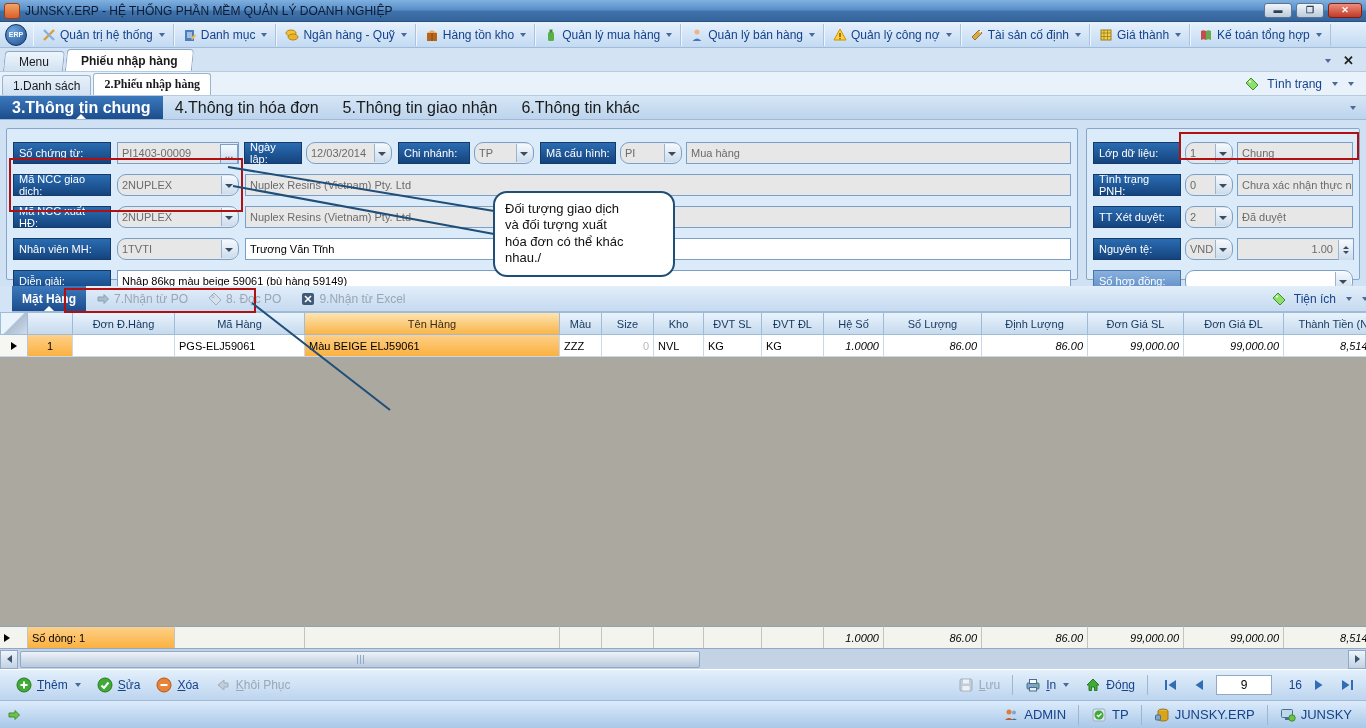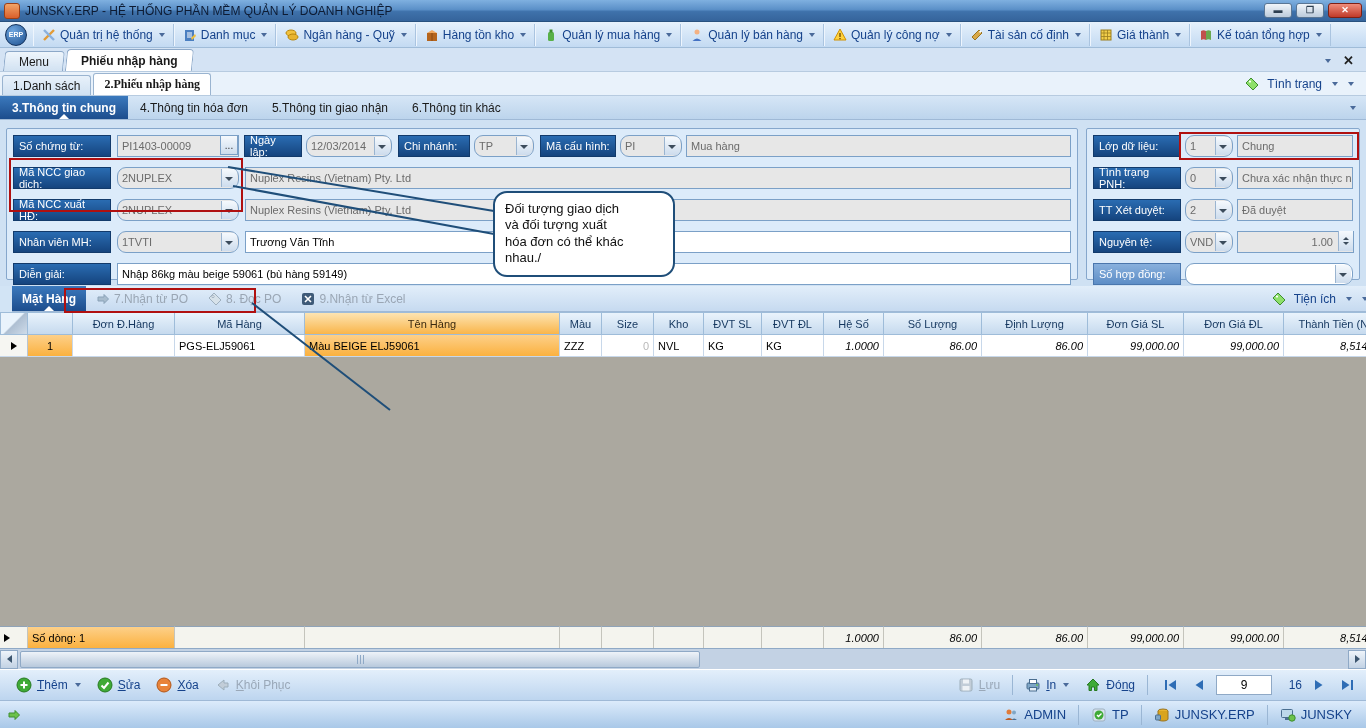--- a/index.html
+++ b/index.html
@@ -46,32 +46,32 @@
     border-bottom:1px solid #b7cbe0; display:flex; align-items:flex-end; padding:0 2px; }
   .stab { height:20px; display:flex; align-items:center; padding:0 10px; font-size:12px; color:#1a1a1a;
     border:1px solid #9ab4d0; border-bottom:none; border-radius:3px 3px 0 0;
     background:linear-gradient(#e8f1fa,#d0e1f2); margin-right:2px; }
   .stab.active { background:#fff; font-weight:bold; height:22px;font-family:Liberation Serif, serif; }
   .subtabs .rightctl { margin-left:auto; display:flex; align-items:center; gap:8px; padding:0 10px 4px 0; color:#15428b; }
 
   .sectiontabs { position:absolute; top:96px; left:0; width:1366px; height:24px;
     background:linear-gradient(#d6e6f6,#bcd4ec); border-bottom:1px solid #9fb9d6;
     display:flex; align-items:stretch; }
-  .ntab { display:flex; align-items:center; padding:8px 12px; font-size:12px; color:#1a1a1a; position:relative; }
+  .ntab { display:flex; align-items:center; padding:8px 12px; font-size:16px; color:#1a1a1a; position:relative; }
   .ntab.active { background:linear-gradient(#3b79bd,#1c4d8d); color:#fff; font-weight:bold; }
   .notch::after { content:""; position:absolute; bottom:0; left:50%; margin-left:-5px;
     border-left:5px solid transparent; border-right:5px solid transparent; border-bottom:5px solid #fff; }
   .sectiontabs .rightctl { margin-left:auto; display:flex; align-items:center; padding-right:10px; }
 
   
   .formarea { position:absolute; top:120px; left:0; width:1366px; height:166px; background:#cfe1f3; }
   .formbox { position:absolute; border:1px solid #86a7cc; background:#dcebfa; border-radius:2px; padding:6px; }
   .formbox.leftbox  { left:6px; top:8px; width:1072px; height:152px; }
   .formbox.rightbox { left:1086px; top:8px; width:274px; height:152px; }
-  .frow { display:flex; align-items:flex-start; height:29px; margin-bottom:3px; }
+  .frow { display:flex; align-items:flex-end; height:29px; margin-bottom:3px; }
   .lbl { background:linear-gradient(#2a6cb2,#15447e); color:#fff; font-size:11px; height:22px;
     display:flex; align-items:center; padding:0 5px; border:1px solid #123a6b; flex:none; }
   .lbl.light { background:linear-gradient(#88b0dd,#5d8dc6); border-color:#4a76ad; }
   .fld { background:#e7e7e7; border:1px solid #7ba0c7; height:22px; font-size:11px; color:#6b6b6b;
     display:flex; align-items:center; padding:0 4px; overflow:hidden; white-space:nowrap; flex:none; }
   .fld.white { background:#fff; color:#000; }
   .fld.grow { flex:1 1 auto; }
   .combo { position:relative; padding-right:18px;border-radius:9px; }
   .combo::before { content:""; position:absolute; right:1px; top:1px; bottom:1px; width:15px;
     background:linear-gradient(#f5f9fd,#cddced); border-left:1px solid #9ab4d0; }

